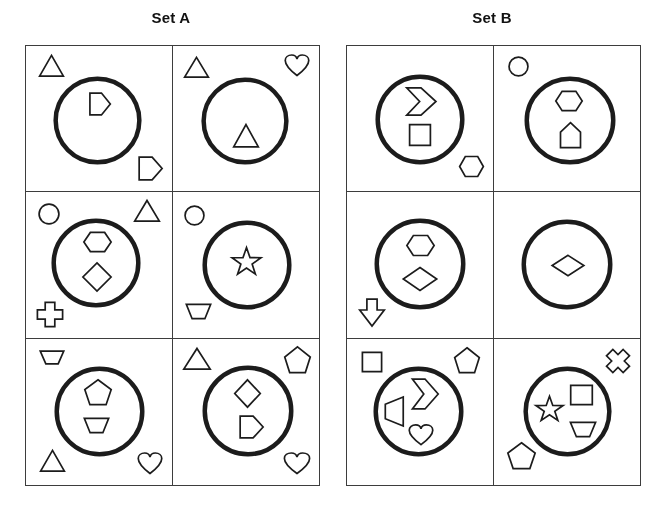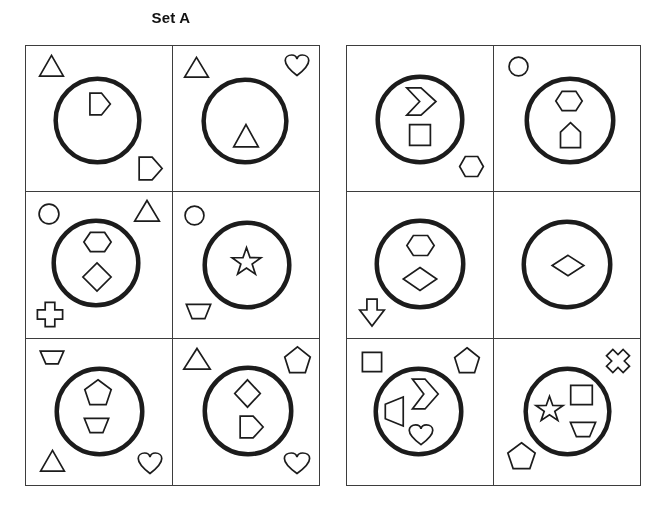--- a/index.html
+++ b/index.html
@@ -37,20 +37,21 @@
   .cell.bR{border-right:1px solid #3d3d3d;}
   .cell.bB{border-bottom:1px solid #3d3d3d;}
   .shape{position:absolute;}
   .shape svg{display:block;width:100%;height:100%;overflow:visible;}
 </style>
 </head>
 <body>
 
 <div class="stage">
   <div class="set-title a">Set A</div>
+  <div class="set-title b">Set B</div>
   <div class="grid" id="grid-0" style="left: 25px; top: 45px; width: 295px; height: 441px; grid-template-columns: repeat(2, 1fr); grid-template-rows: repeat(3, 1fr);">
       <div class="cell bR bB">
         <div class="shape" style="left: 12px; top: 8px; width: 27px; height: 24px;">
           <svg viewBox="0 0 100 100" preserveAspectRatio="none">
             <g fill="#ffffff" stroke="#1c1c1c" stroke-width="1.7" stroke-linejoin="miter" vector-effect="non-scaling-stroke">
               <path vector-effect="non-scaling-stroke" d="M50,6 L94,92 L6,92 Z"></path>
             </g>
           </svg>
         </div>
         <div class="shape" style="left: 27px; top: 30px; width: 89px; height: 89px;">

